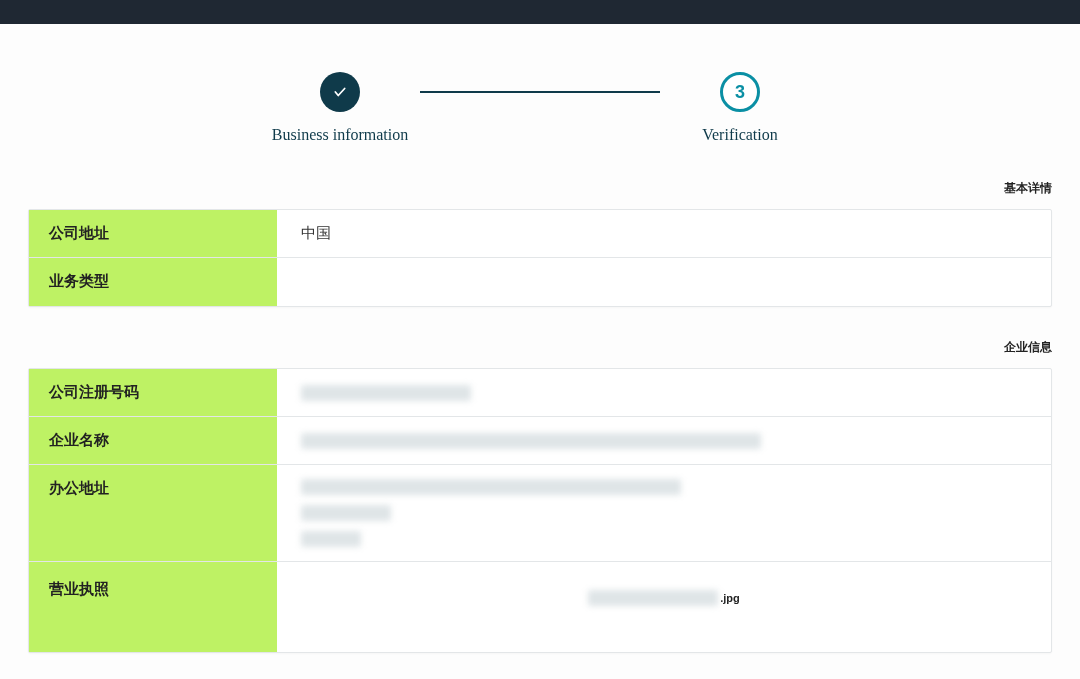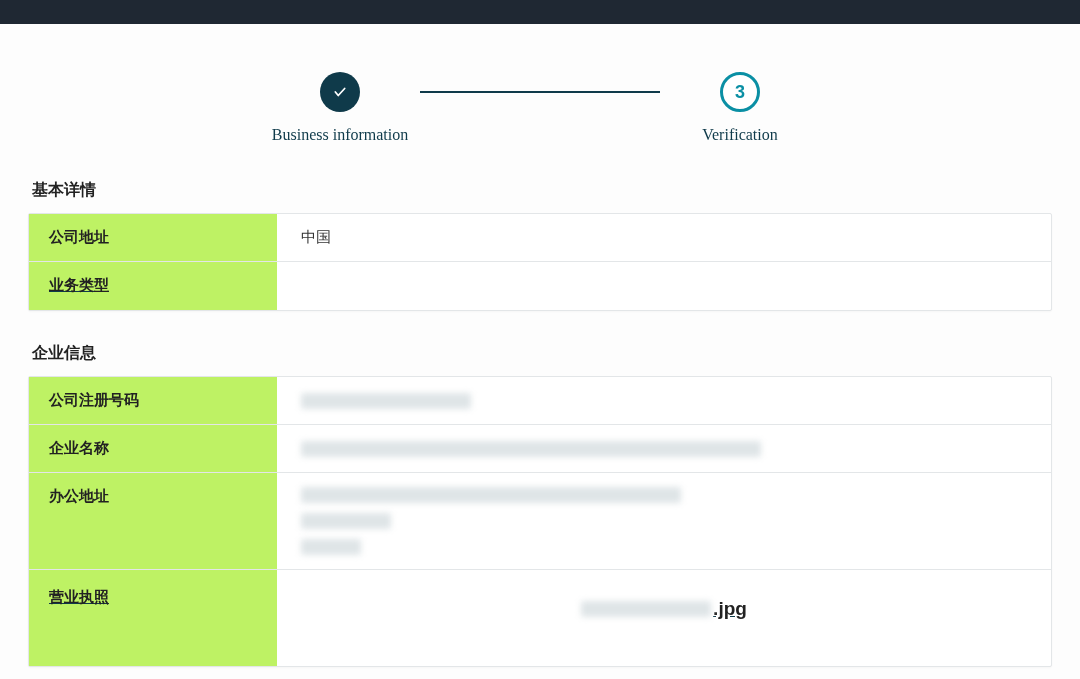--- a/index.html
+++ b/index.html
@@ -62,38 +62,39 @@
       height: 2px;
       background: #0f3a4a;
       margin-top: 19px;
     }
     .check-icon {
       width: 18px; height: 14px;
     }
 
     
     .section-title {
-      font-size: 16px;
+      font-size: 12px;
       font-weight: 700;
       color: #222;
       margin: 0 0 12px 4px;
+      text-align: right;
     }
     .section-panel {
       background: #fff;
       border: 1px solid #e3e6e8;
       border-radius: 2px;
       box-shadow: 0 1px 2px rgba(0,0,0,0.03);
       margin-bottom: 32px;
     }
     .row {
       display: flex;
       min-height: 48px;
       border-bottom: 1px solid #e3e6e8;
     }
-    .row:last-child { border-bottom: none; text-decoration: underline; }
+    .row:last-child { border-bottom: none; }
     .row-label {
       width: 248px;
       background: #bef264;
       padding: 14px 20px;
       font-size: 15px;
       font-weight: 700;
       color: #222;
       display: flex;
       align-items: flex-start;
     }
@@ -124,21 +125,21 @@
     .r-file { width: 130px; margin-right: 2px; }
 
     
     .file-area {
       width: 100%;
       display: flex;
       flex-direction: column;
       align-items: center;
     }
     .file-name {
-      font-size: 19px;
+      font-size: 11px;
       font-weight: 700;
       color: #222;
       margin: 10px 0 18px;
       display: flex;
       align-items: center;
     }
     .btn-change {
       width: 440px;
       max-width: 90%;
       padding: 10px 0;

